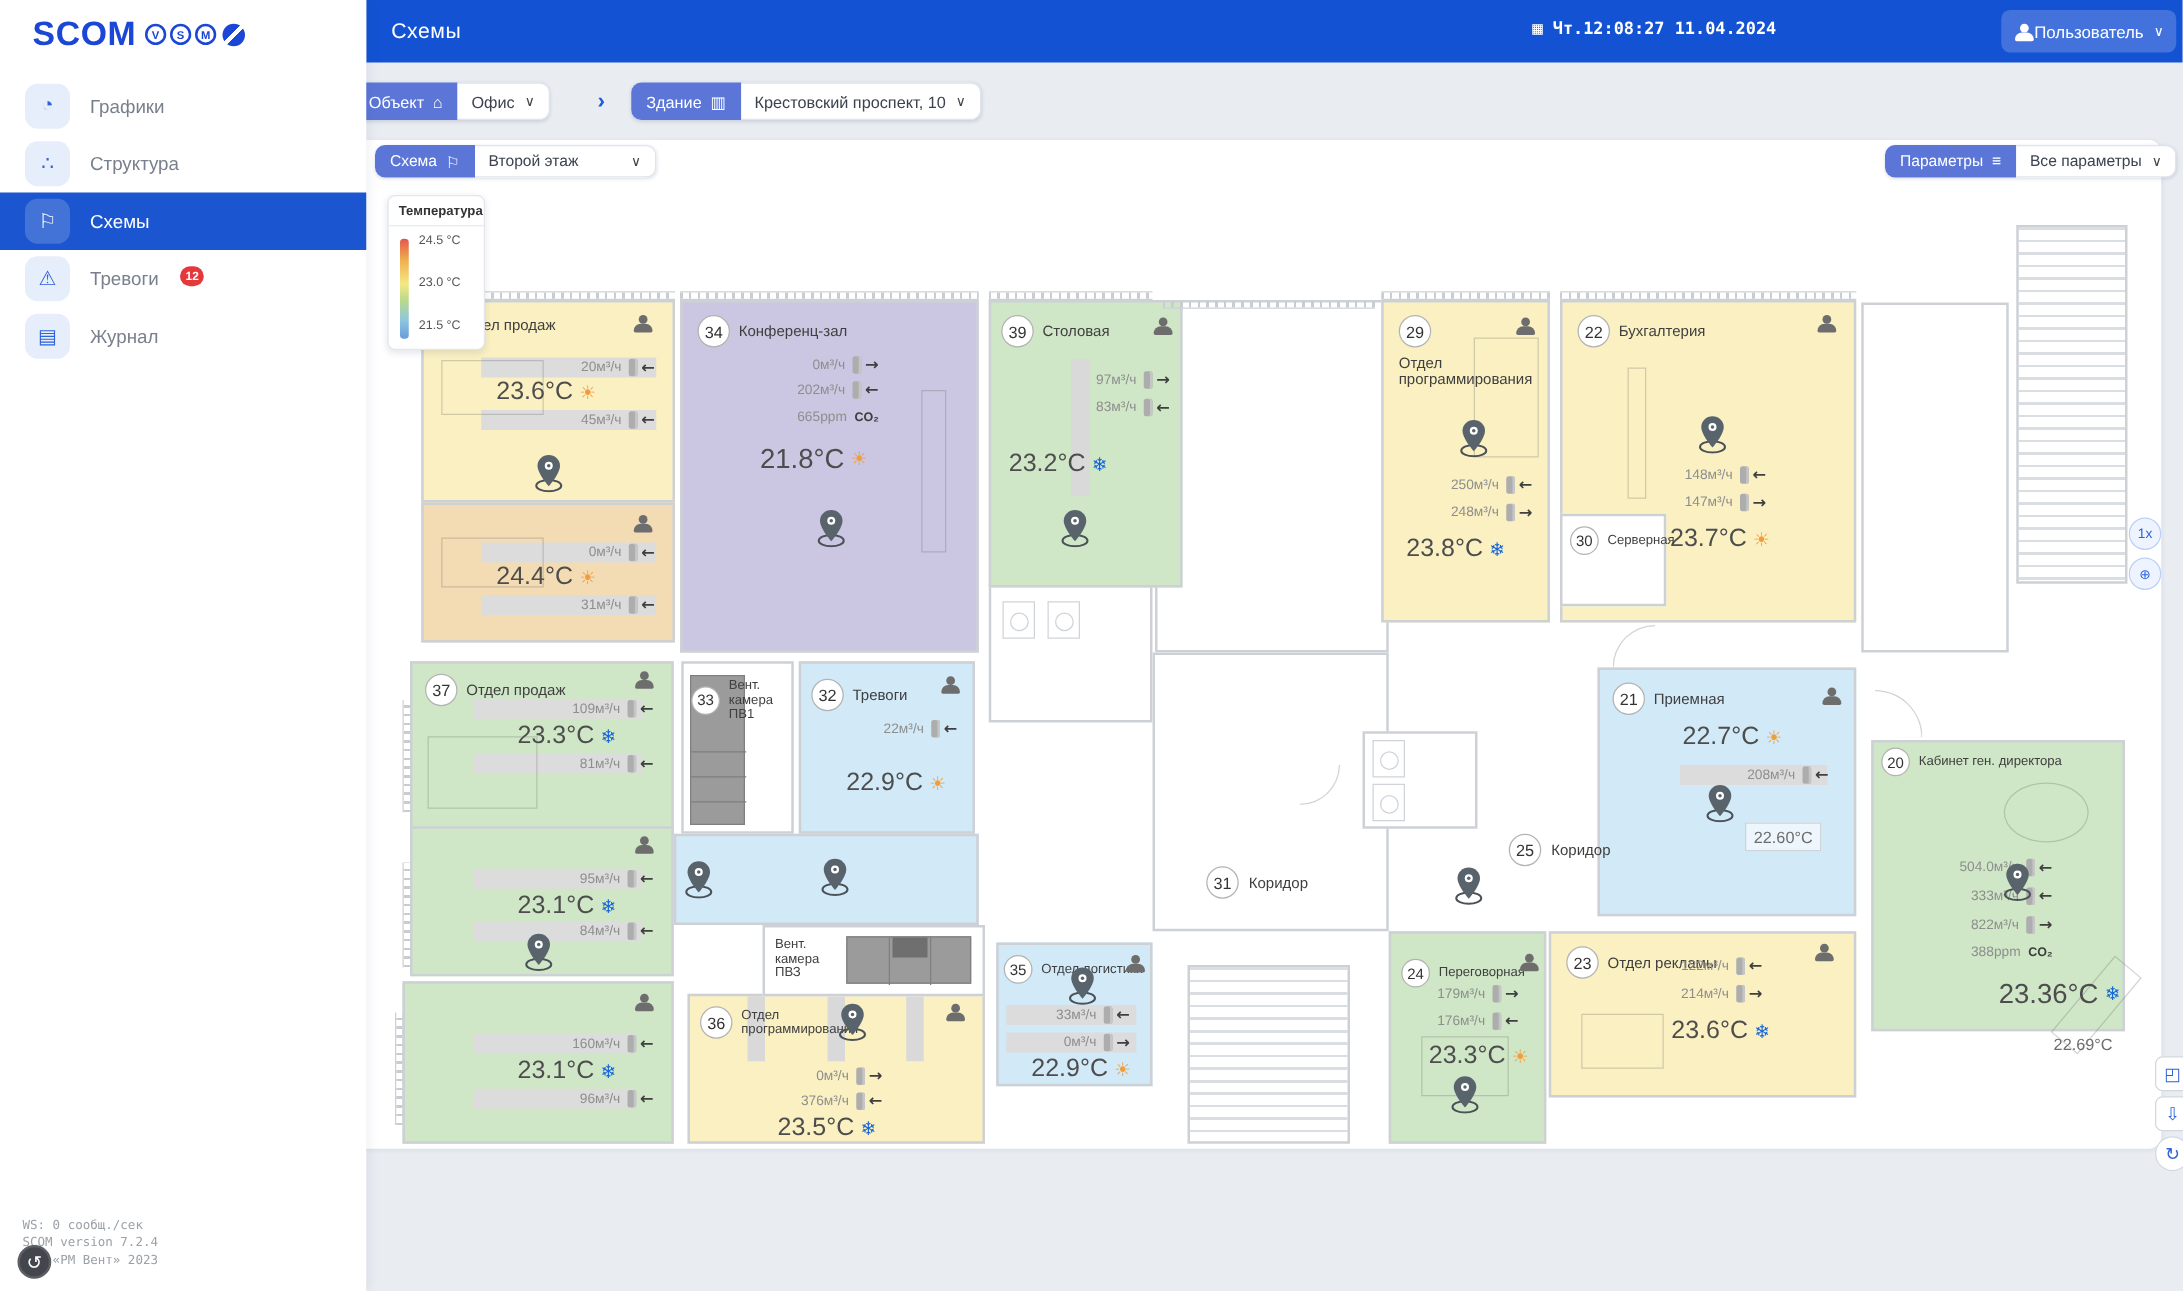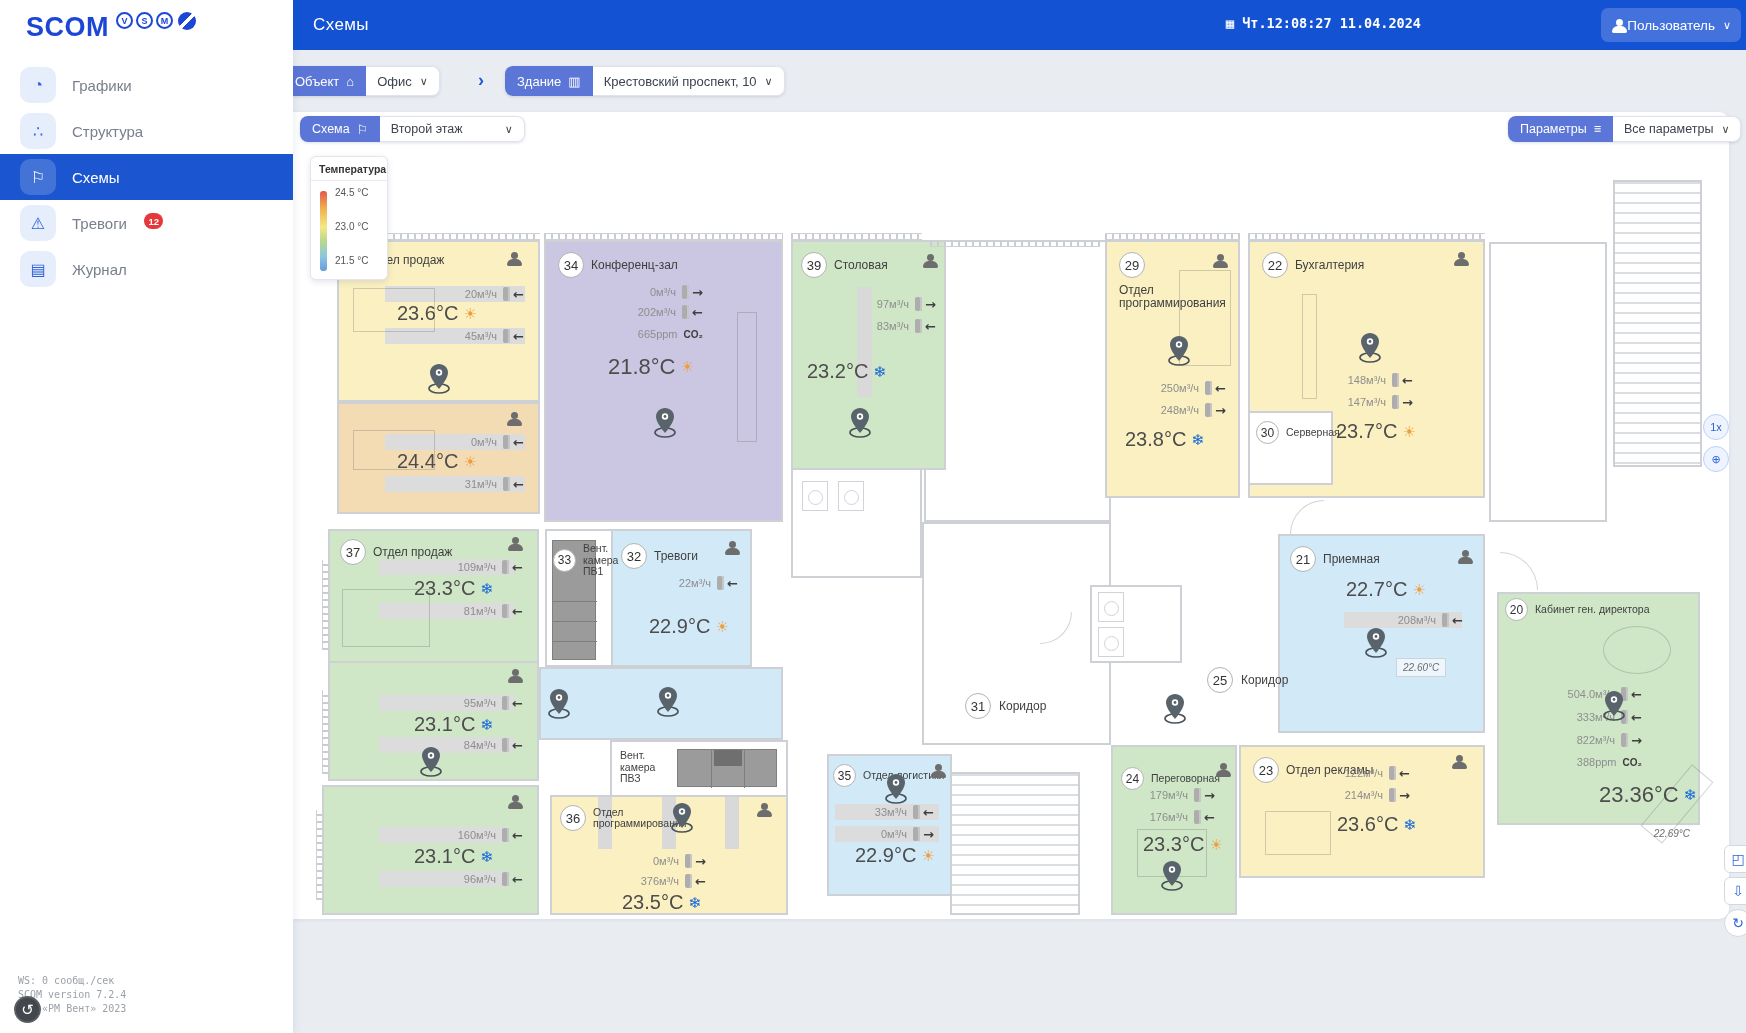--- a/index.html
+++ b/index.html
@@ -11,21 +11,21 @@
   #topbar .title { position:absolute; left:20px; top:15px; color:#fff; font-size:17px; letter-spacing:.4px; }
   #dt { position:absolute; right:325px; top:15px; display:flex; gap:8px; align-items:center;
         color:#fff; font-family:"DejaVu Sans Mono", monospace; font-weight:bold; font-size:13.5px; }
   #dt .cal { font-size:14px; }
   #userbtn { position:absolute; right:5px; top:8px; width:140px; height:34px; background:#4372dd;
         border-radius:7px; display:flex; align-items:center; gap:8px; padding:0 10px; color:#fff; font-size:13.5px; cursor:pointer; }
 
   
   #sidebar { position:absolute; left:0; top:0; width:293px; height:1033px; background:#fff;
         box-shadow:2px 0 8px rgba(40,60,110,.08); z-index:40; }
-  #logo { position:absolute; left:26px; top:12px; display:flex; gap:3px; }
+  #logo { position:absolute; left:26px; top:12px; display:flex; align-items:center; gap:3px; }
   #logo .lt { font-size:27px; font-weight:800; color:#1c46d6; letter-spacing:.5px; margin-right:4px; }
   #logo .lb { width:17px; height:17px; border:2px solid #1c46d6; border-radius:50%; color:#1c46d6;
         font-size:9px; font-weight:bold; display:flex; align-items:center; justify-content:center; }
   #logo .ls { width:18px; height:18px; border-radius:50%;
         background:linear-gradient(135deg,#1c46d6 42%,#fff 42% 56%,#1c46d6 56%); margin-left:2px; }
   #menu { position:absolute; left:0; top:62px; width:293px; }
   .mi { height:46px; display:flex; align-items:center; gap:16px; padding-left:20px; cursor:pointer; }
   .mi .ib { width:36px; height:36px; border-radius:10px; background:#e6edfb; color:#2f63d9;
         display:flex; align-items:center; justify-content:center; font-size:16px; }
   .mi .ml { font-size:15px; color:#79808d; position:relative; }
@@ -74,21 +74,21 @@
   .rname.sm { font-size:10.5px; line-height:11.5px; }
   .flow { position:absolute; display:flex; align-items:center; gap:2px; font-size:11px; color:#8e8e8e; height:16px; }
   .vb { width:7px; height:14px; background:#adadad; border-radius:2px; margin:0 1px 0 4px;
         box-shadow:inset -2px 0 0 #c6c6c6; }
   .fa { font-size:13px; color:#3f3f3f; font-weight:bold; font-family:"DejaVu Sans", sans-serif; }
   .co2u { font-size:10px; color:#3c3c3c; margin-left:4px; font-weight:bold; }
   .temp { position:absolute; font-size:20px; color:#4d4d4d; display:flex; align-items:center; gap:5px; }
   .temp.big { font-size:22px; }
   .ti { font-size:15px; font-family:"DejaVu Sans", sans-serif; }
   .sun { color:#f09d3c; } .snow { color:#1565d8; }
-  .subt { position:absolute; font-size:10px; color:#6d6d6d;font-style:italic; }
+  .subt { position:absolute; font-size:13px; color:#6d6d6d; }
   .subt.boxed { border:1px solid #cfd3d8; background:rgba(255,255,255,.6); padding:3px 6px; }
   .bar { position:absolute; height:16px; background:#dcdcdc; }
   .person { position:absolute; width:16px; height:14px; }
   .person::before { content:""; position:absolute; left:5px; top:0; width:7px; height:7px; border-radius:50%; background:#6d6d6d; }
   .person::after { content:""; position:absolute; left:1px; top:7px; width:15px; height:7px; border-radius:8px 8px 2px 2px; background:#6d6d6d; }
   .pin { position:absolute; width:32px; height:32px; cursor:pointer; z-index:6; }
   .fo { position:absolute; border:1px solid rgba(100,100,100,.28); }
   .col { position:absolute; background:#d9d9d9; }
   .equip { position:absolute; background:#9b9b9b; border:1px solid #7f7f7f; }
   .eline { position:absolute; background:#7f7f7f; }
@@ -505,21 +505,21 @@
     <div class="eline" style="left:0;top:60px;width:44px;height:1px"></div>
     <div class="eline" style="left:0;top:80px;width:44px;height:1px"></div>
     <div class="eline" style="left:0;top:100px;width:44px;height:1px"></div>
   </div>
   <div class="rhead" style="left:6px;top:12px;z-index:2">
     <span class="num sm">33</span>
     <span class="rname sm" style="width:50px">Вент. камера ПВ1</span>
   </div>
 </div>
 
-<div class="room c-blue" style="left:611px;top:529px;width:141px;height:138px">
+<div class="room c-blue" style="left:639px;top:529px;width:141px;height:138px">
   <div class="rhead" style="left:8px;top:12px">
     <span class="num">32</span>
     <span class="rname">Тревоги</span>
   </div>
   <div class="person" style="right:10px;top:10px"></div>
   <div class="flow" style="right:12px;top:44px">
     <span>22м³/ч</span>
       <span class="vb"></span>
       <b class="fa">←</b>
   </div>
@@ -568,21 +568,21 @@
     <span>376м³/ч</span>
       <span class="vb"></span>
       <b class="fa">←</b>
   </div>
   <div class="temp" style="left:70px;top:94px">
     <span>23.5°C</span>
       <span class="ti snow">❄</span>
   </div>
 </div>
 
-<div class="room c-blue" style="left:827px;top:754px;width:125px;height:142px">
+<div class="room c-blue" style="left:797px;top:754px;width:125px;height:115px">
   <div class="rhead" style="left:4px;top:8px">
     <span class="num sm">35</span>
     <span class="rname sm">Отдел логистики</span>
   </div>
   <div class="person" style="right:4px;top:8px"></div>
   <svg class="pin" viewBox="0 0 32 32" style="left:51px;top:16px">
       <use href="#pin-shape"></use>
     </svg>
   <div class="bar" style="left:6px;top:48px;width:104px"></div>
   <div class="flow" style="right:16px;top:48px">

